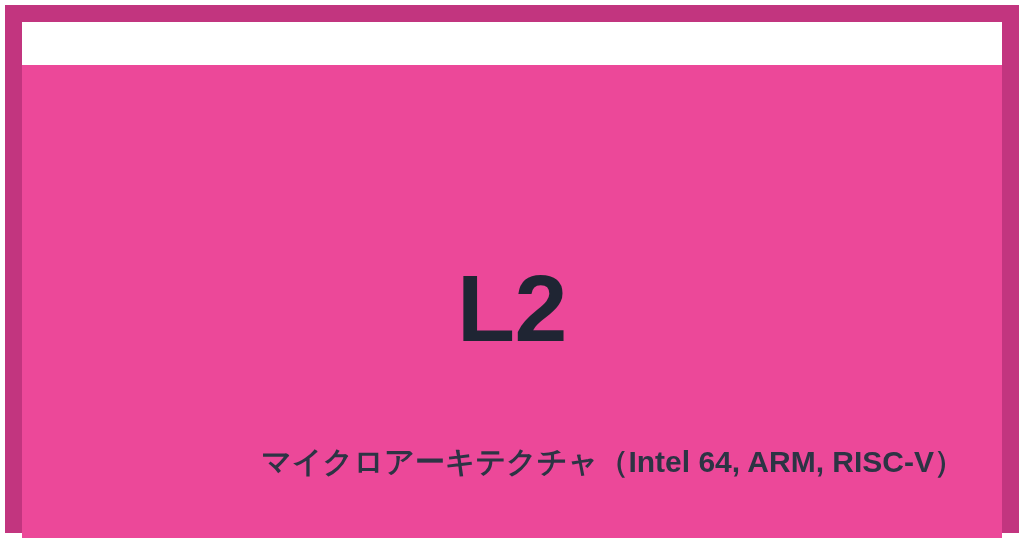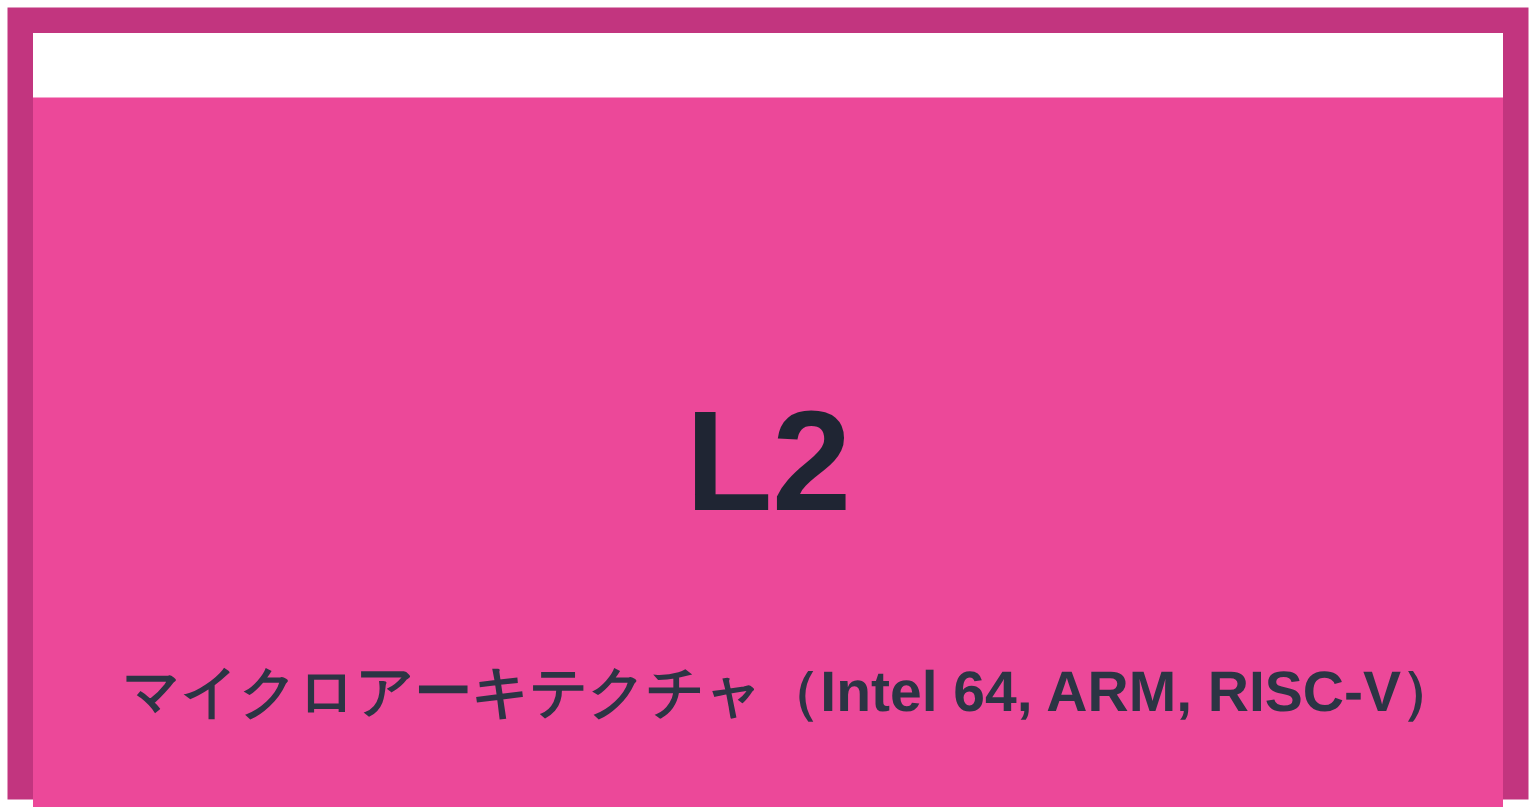--- a/index.html
+++ b/index.html
@@ -69,21 +69,21 @@
     position: absolute;
     left: 60px;
     right: 38px;
     top: 375px;
     text-align: right;
   }
 
   .subtitle-line {
     display: block;
     margin: 0;
-    font-size: 38px;
+    font-size: 30px;
     font-weight: 700;
     line-height: 44px;
     color: #2c3444;
     white-space: nowrap;
     font-family: "Liberation Sans", "DejaVu Sans", sans-serif;
   }
 </style>
 </head>
 <body>
 

